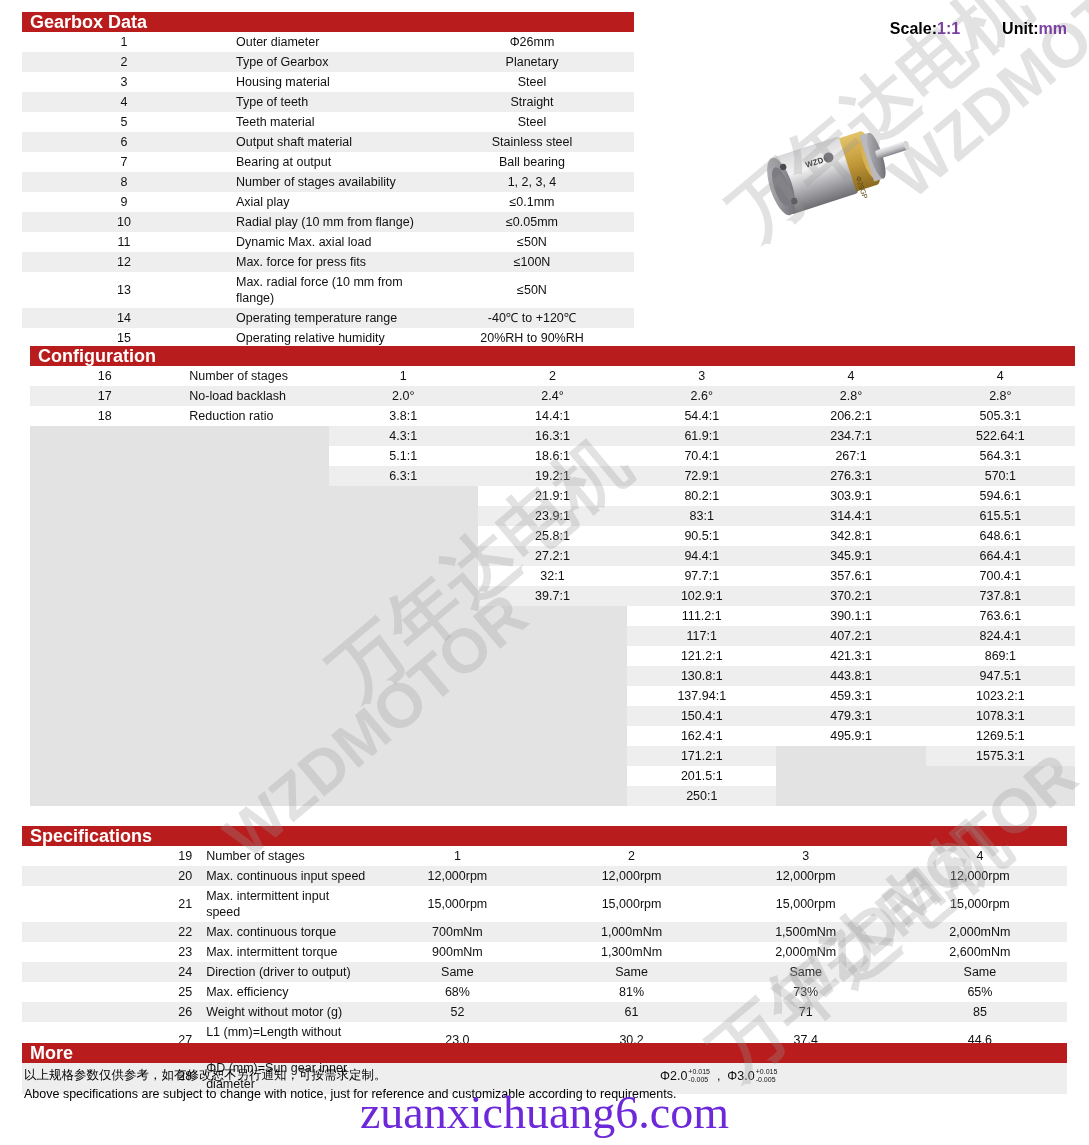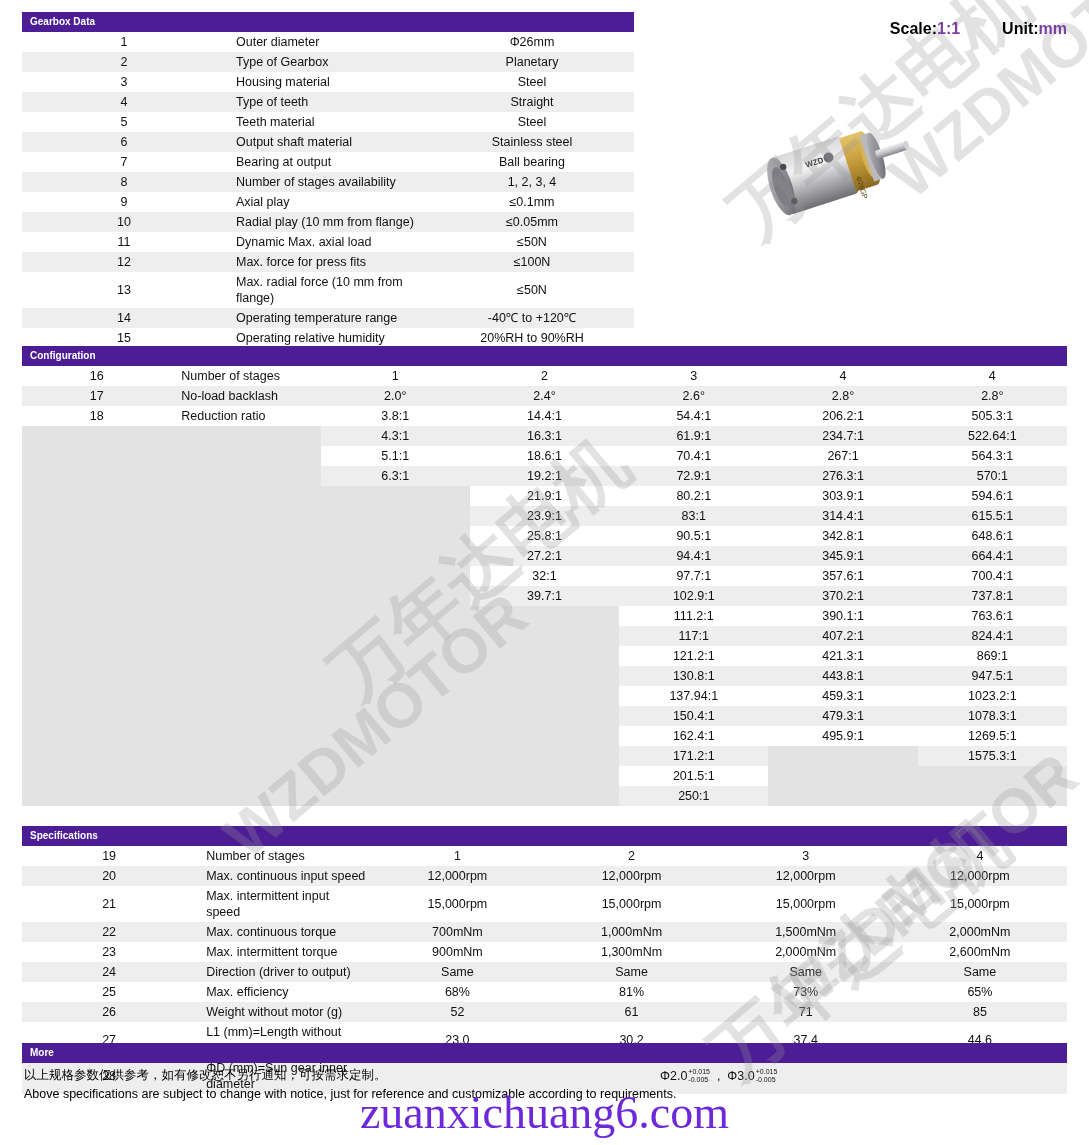--- a/index.html
+++ b/index.html
@@ -38,46 +38,46 @@
     font-size: 12.5px;
     color: #111;
     padding: 2px 4px;
     height: 20px;
     line-height: 16px;
     font-weight: normal;
     text-align: center;
     vertical-align: middle;
   }
   .sect-head td {
-    background: #4c1d95;
+    background: #b91c1c;
     color: #fff;
     font-weight: bold;
     text-align: left;
     padding-left: 8px;
     height: 19px;
-    font-size: 10px;
+    font-size: 18px;
   }
   .rowA { background: #ffffff; }
   .rowB { background: #eeeeee; }
   .idx { width: 36px; text-align: center; }
   .lbl { text-align: left; padding-left: 10px; }
 
   
   .block { position: absolute; }
 
   #gearbox-block { left: 22px; top: 12px; width: 612px; }
   #gearbox-block .idx { width: 36px; }
   #gearbox-block .lbl { width: 246px; }
 
-  #config-block { left: 22px; top: 346px; width: 1045px; }
+  #config-block { left: 30px; top: 346px; width: 1045px; }
   #config-block .idx { width: 36px; }
   #config-block .lbl { width: 225px; }
 
   #spec-block { left: 22px; top: 826px; width: 1045px; }
-  #spec-block .idx { width: 36px; }
+  #spec-block .idx { width: 36px; text-align: right; }
   #spec-block .lbl { width: 225px; }
 
   #more-block { left: 22px; top: 1043px; width: 1045px; }
   .more-text {
     font-size: 12.5px;
     color: #000;
     padding: 3px 2px 0 2px;
     line-height: 17px;
   }
   .more-text.cn { font-family: "DejaVu Sans", sans-serif; }

